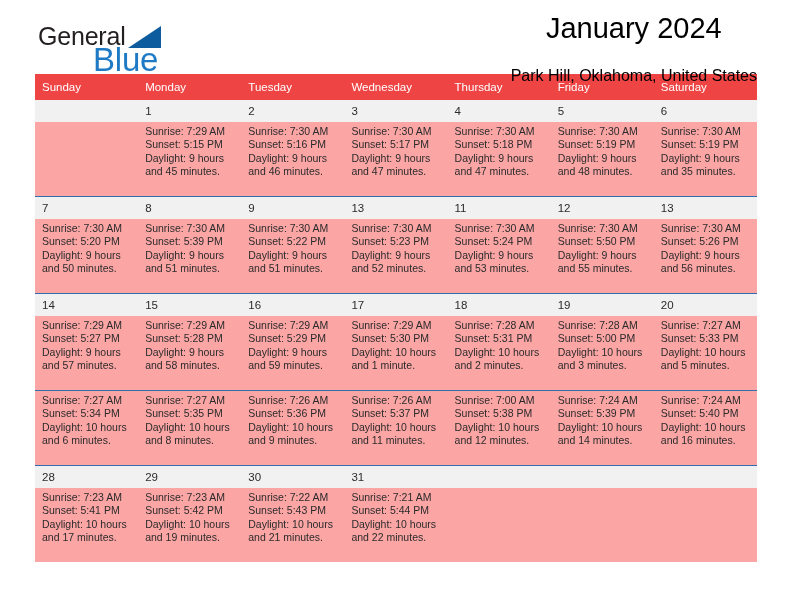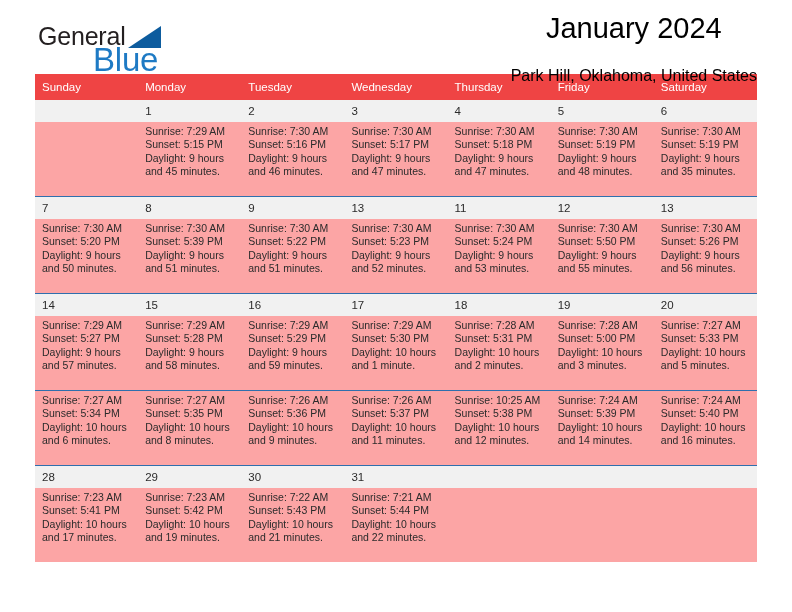--- a/index.html
+++ b/index.html
@@ -369,21 +369,21 @@
           <div>Daylight: 10 hours</div>
           <div>and 9 minutes.</div>
         </td>
         <td>
           <div>Sunrise: 7:26 AM</div>
           <div>Sunset: 5:37 PM</div>
           <div>Daylight: 10 hours</div>
           <div>and 11 minutes.</div>
         </td>
         <td>
-          <div>Sunrise: 10:25 AM</div>
+          <div>Sunrise: 7:00 AM</div>
           <div>Sunset: 5:38 PM</div>
           <div>Daylight: 10 hours</div>
           <div>and 12 minutes.</div>
         </td>
         <td>
           <div>Sunrise: 7:24 AM</div>
           <div>Sunset: 5:39 PM</div>
           <div>Daylight: 10 hours</div>
           <div>and 14 minutes.</div>
         </td>

